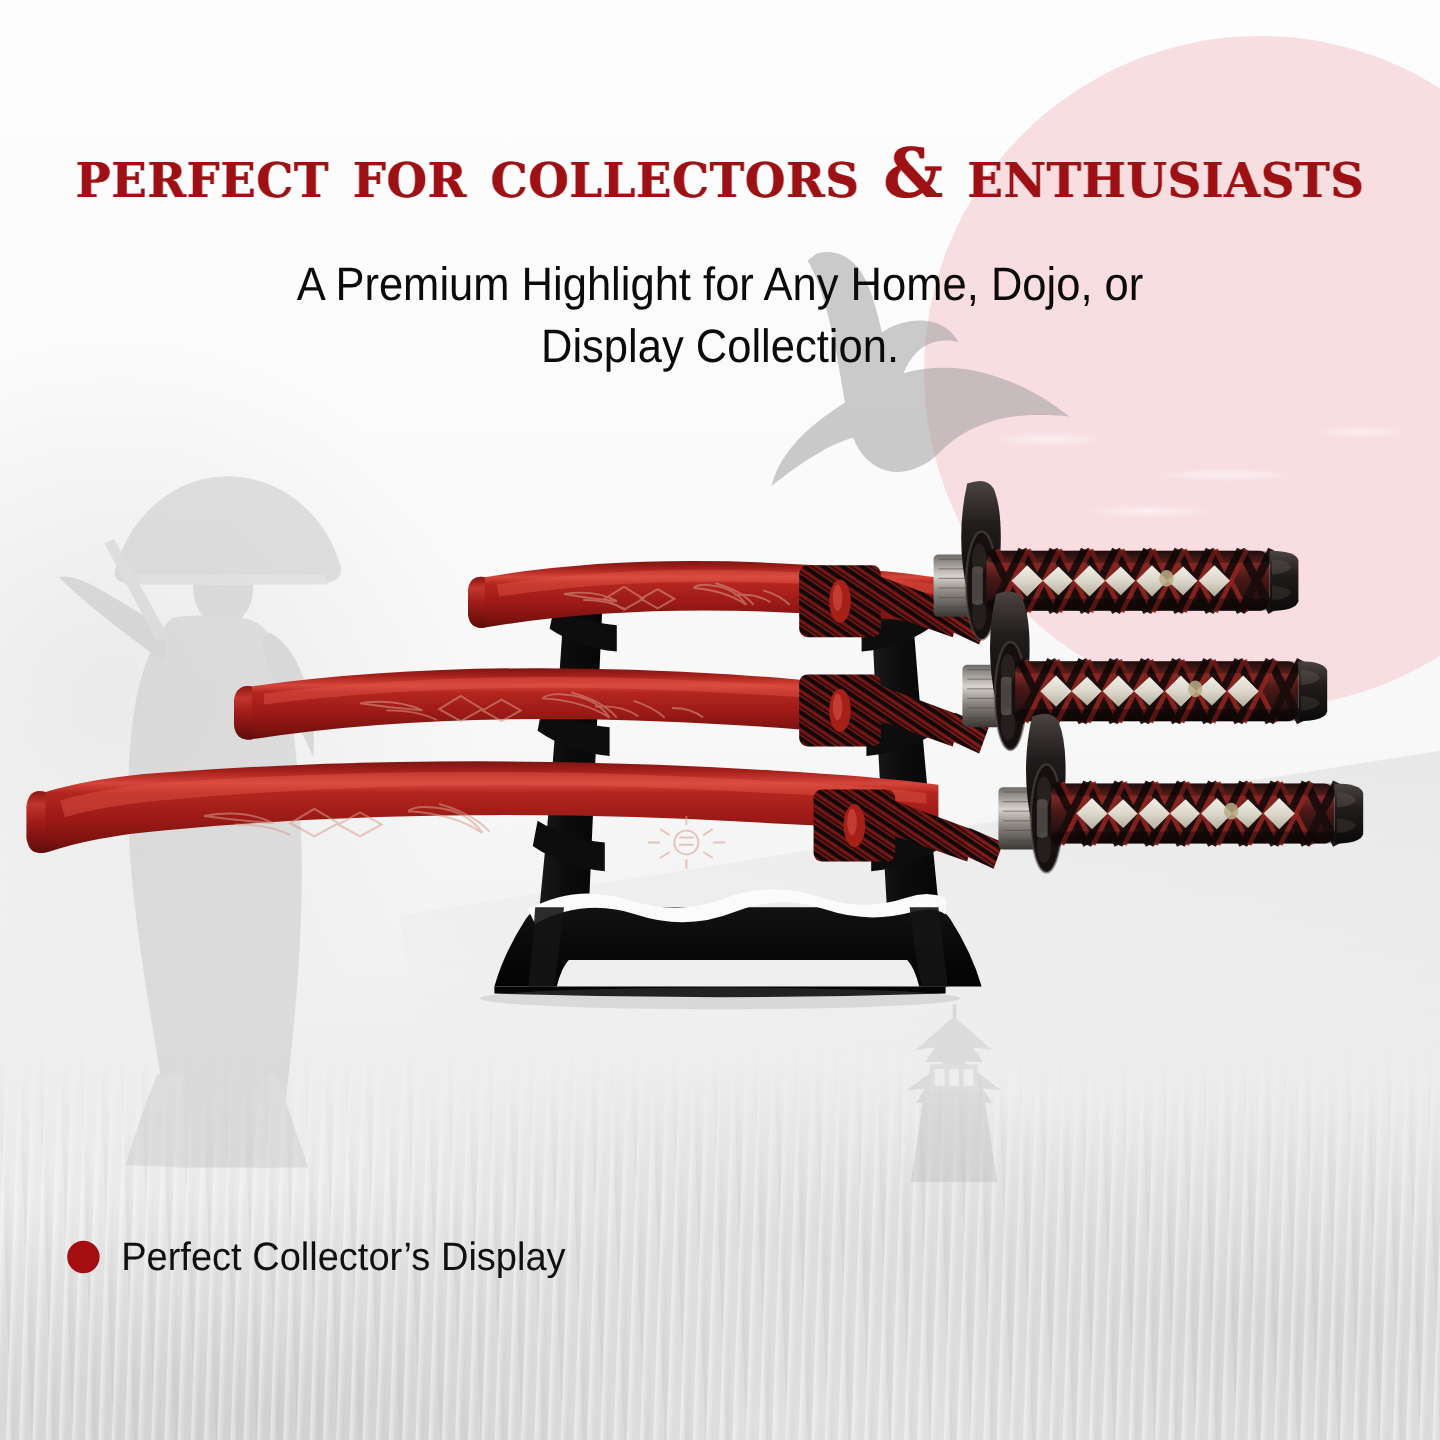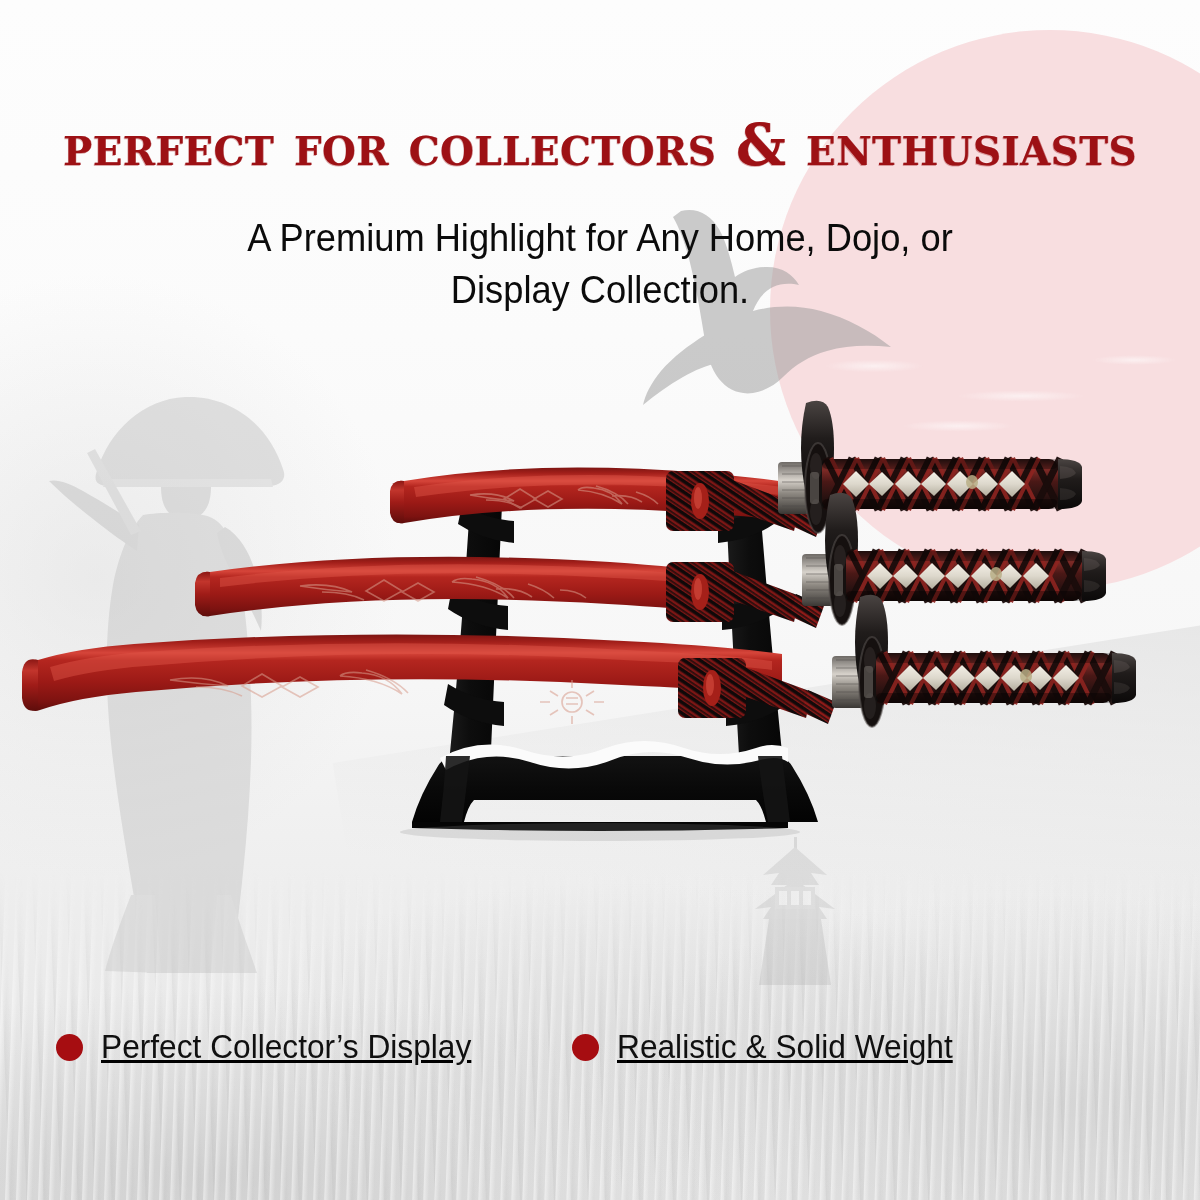--- a/index.html
+++ b/index.html
@@ -121,21 +121,21 @@
   
   .features {
     position:absolute; left:56px; top:1016px;
     width:1110px;
     display:grid;
     grid-template-columns:516px 594px;
     grid-auto-rows:62px;
     align-items:center;
     column-gap:0;
   }
-  .feat { display:flex; align-items:center; gap:18px;text-decoration:underline; }
+  .feat { display:flex; align-items:center; gap:18px; }
   .dot {
     width:27px; height:27px; border-radius:50%;
     background:#a60d11; flex:0 0 auto;
   }
   .feat-label {
     font-family:"Liberation Sans", sans-serif;
     font-size:33px;
     color:#101010;
     white-space:nowrap;
     transform:scaleX(.96);
@@ -560,19 +560,15 @@
 
       <ellipse cx="600" cy="832" rx="200" ry="9" fill="#8c8c8c" opacity=".22"></ellipse>
     </svg>
   </div>
 
   <div class="features">
     <div class="feat">
       <span class="dot"></span>
       <span class="feat-label">Perfect Collector’s Display</span>
     </div>
-    <div class="feat">
-      <span class="dot"></span>
-      <span class="feat-label">Realistic &amp; Solid Weight</span>
-    </div>
   </div>
 
 </div>
 
 </body></html>

